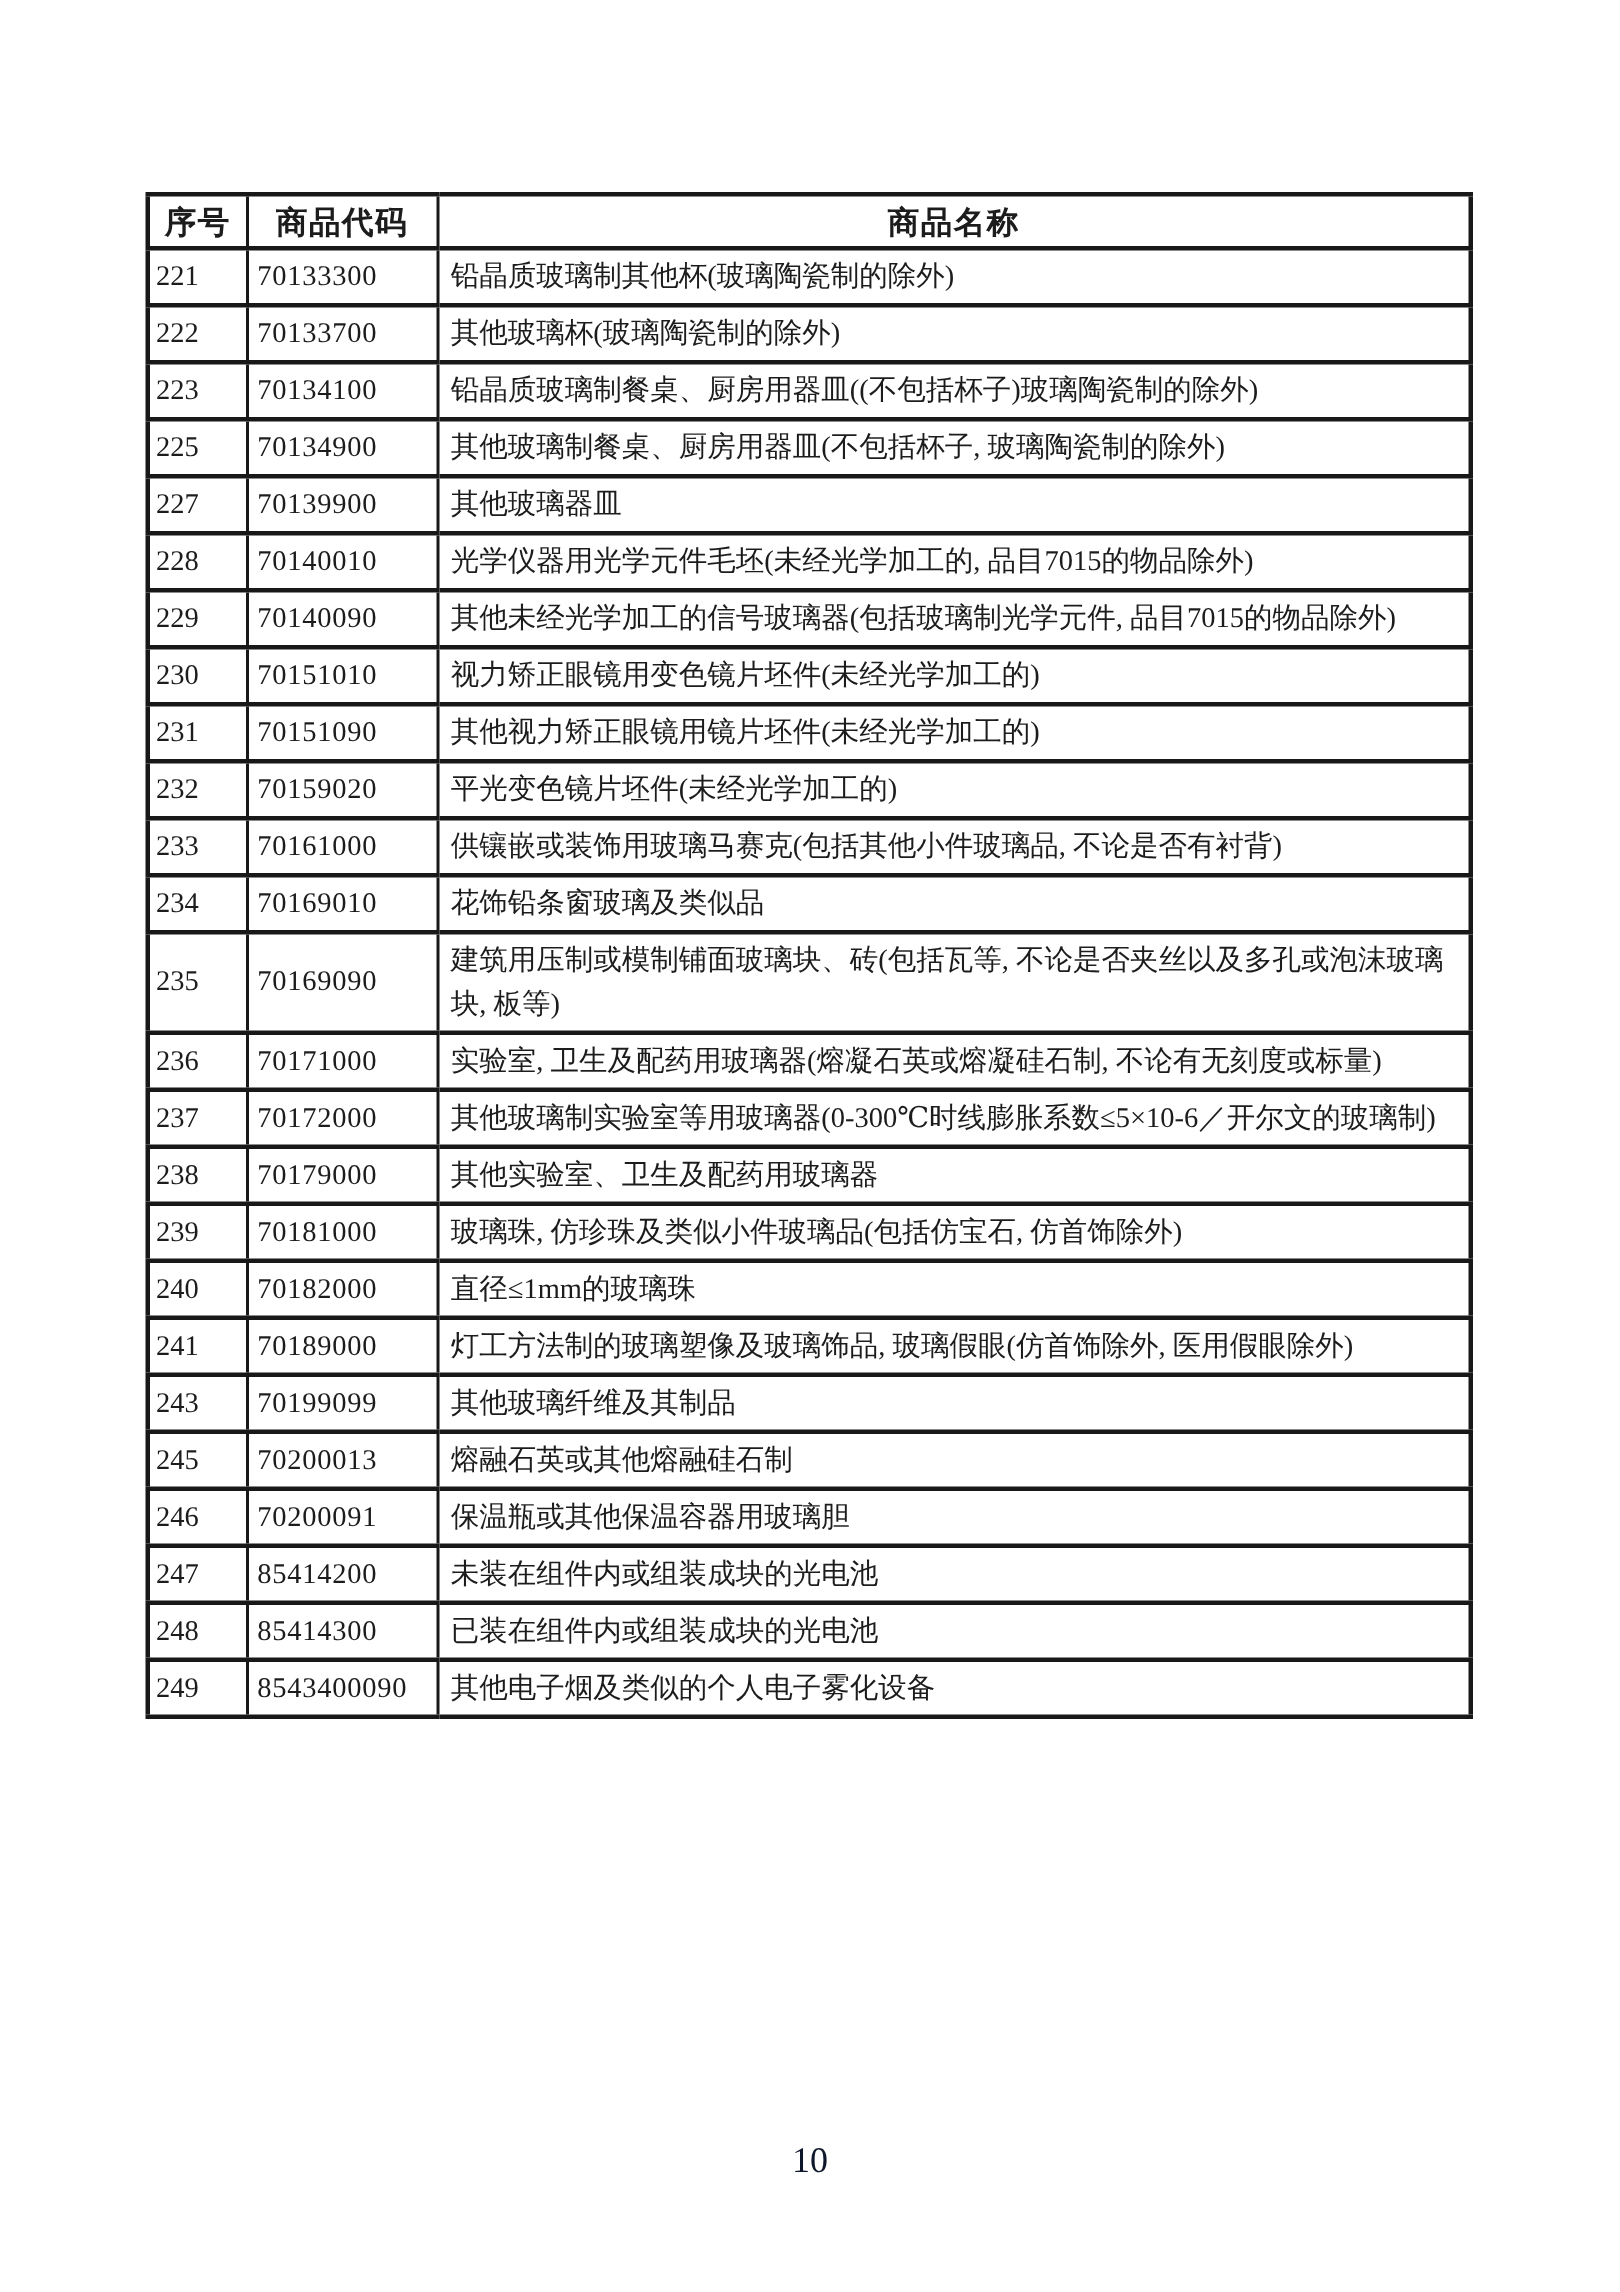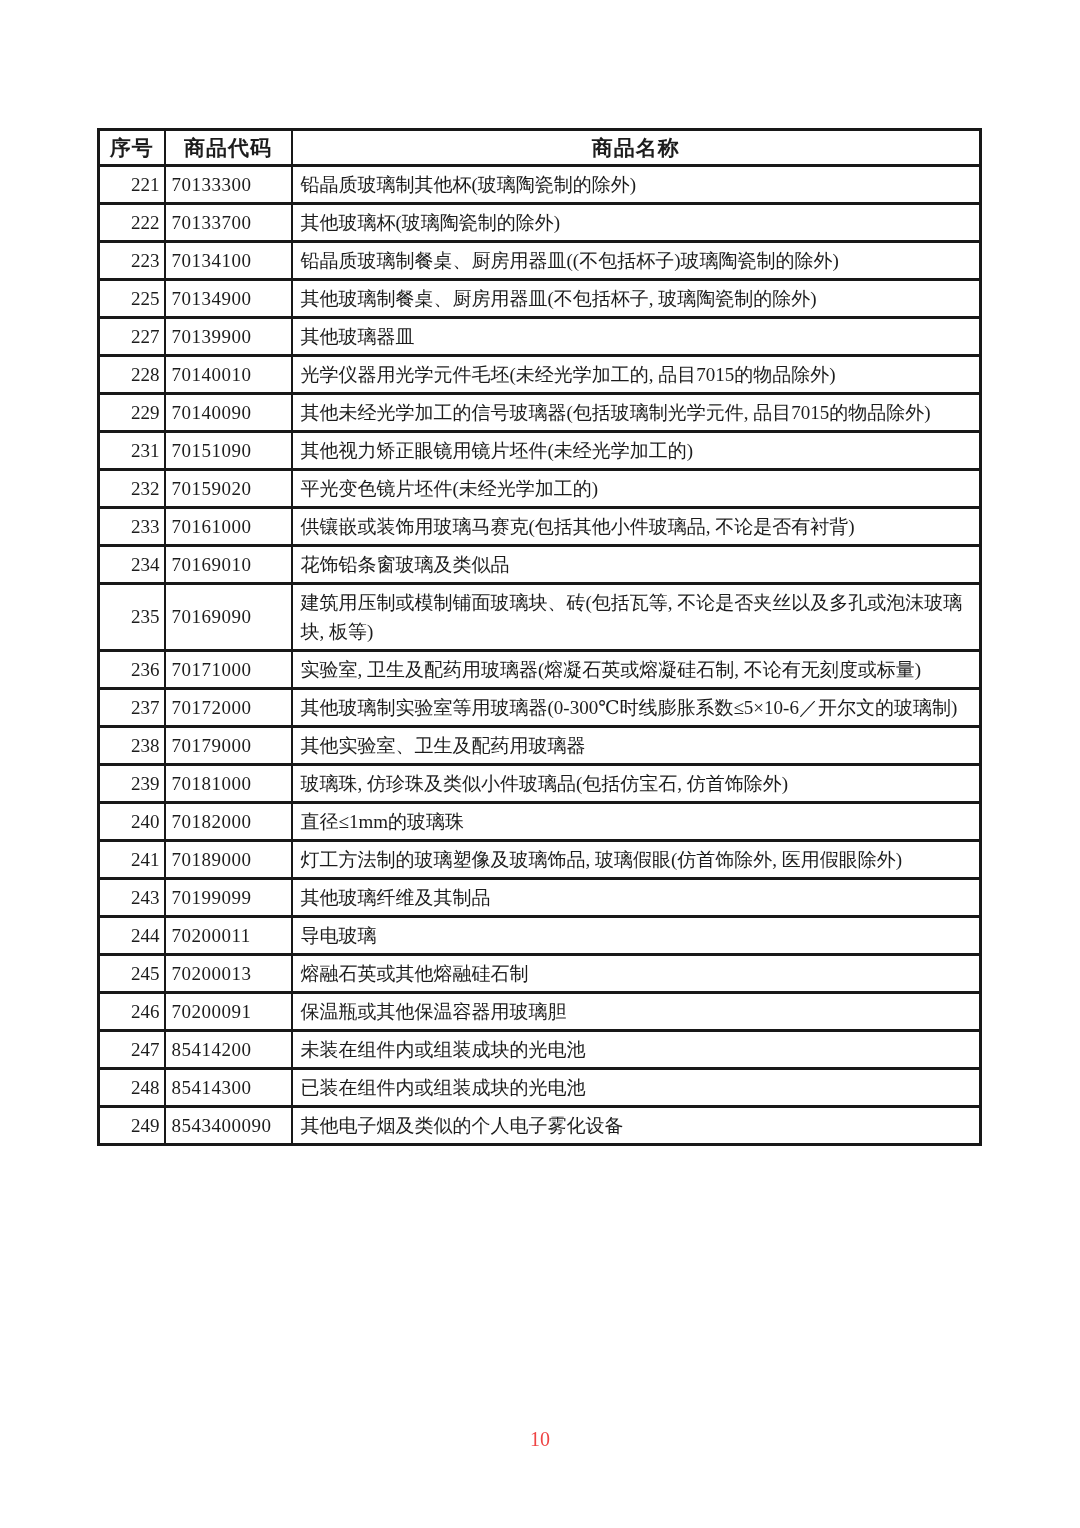--- a/index.html
+++ b/index.html
@@ -43,42 +43,42 @@
     font-weight: bold;
     text-align: center;
     padding: 2px 4px;
     letter-spacing: 1px;
   }
   td {
     height: 34px;
     font-size: 19px;
   }
   td.no-cell {
-    text-align: right;
+    text-align: left;
     padding: 2px 4px;
     margin-left: 40px;
   }
   td.code-cell {
     text-align: left;
     padding: 2px 4px 2px 6px;
     letter-spacing: 0.5px;
   }
   td.name-cell {
     text-align: left;
     line-height: 29px;
     padding: 3px 6px 3px 8px;
   }
   .page-number {
     position: absolute;
     top: 1428px;
     left: 0;
     width: 100%;
     text-align: center;
-    font-size: 20px;
-    color: #ef4444;
+    font-size: 24px;
+    color: #0f172a;
   }
 </style>
 </head>
 <body>
 
 <div class="page">
 
   <table class="commodity-table">
     <colgroup>
       <col style="width:66px">
@@ -122,20 +122,25 @@
           <td class="no-cell">228</td>
           <td class="code-cell">70140010</td>
           <td class="name-cell">光学仪器用光学元件毛坯(未经光学加工的, 品目7015的物品除外)</td>
         </tr>
         <tr>
           <td class="no-cell">229</td>
           <td class="code-cell">70140090</td>
           <td class="name-cell">其他未经光学加工的信号玻璃器(包括玻璃制光学元件, 品目7015的物品除外)</td>
         </tr>
         <tr>
+          <td class="no-cell">230</td>
+          <td class="code-cell">70151010</td>
+          <td class="name-cell">视力矫正眼镜用变色镜片坯件(未经光学加工的)</td>
+        </tr>
+        <tr>
           <td class="no-cell">231</td>
           <td class="code-cell">70151090</td>
           <td class="name-cell">其他视力矫正眼镜用镜片坯件(未经光学加工的)</td>
         </tr>
         <tr>
           <td class="no-cell">232</td>
           <td class="code-cell">70159020</td>
           <td class="name-cell">平光变色镜片坯件(未经光学加工的)</td>
         </tr>
         <tr>
@@ -182,25 +187,20 @@
           <td class="no-cell">241</td>
           <td class="code-cell">70189000</td>
           <td class="name-cell">灯工方法制的玻璃塑像及玻璃饰品, 玻璃假眼(仿首饰除外, 医用假眼除外)</td>
         </tr>
         <tr>
           <td class="no-cell">243</td>
           <td class="code-cell">70199099</td>
           <td class="name-cell">其他玻璃纤维及其制品</td>
         </tr>
         <tr>
-          <td class="no-cell">244</td>
-          <td class="code-cell">70200011</td>
-          <td class="name-cell">导电玻璃</td>
-        </tr>
-        <tr>
           <td class="no-cell">245</td>
           <td class="code-cell">70200013</td>
           <td class="name-cell">熔融石英或其他熔融硅石制</td>
         </tr>
         <tr>
           <td class="no-cell">246</td>
           <td class="code-cell">70200091</td>
           <td class="name-cell">保温瓶或其他保温容器用玻璃胆</td>
         </tr>
         <tr>

